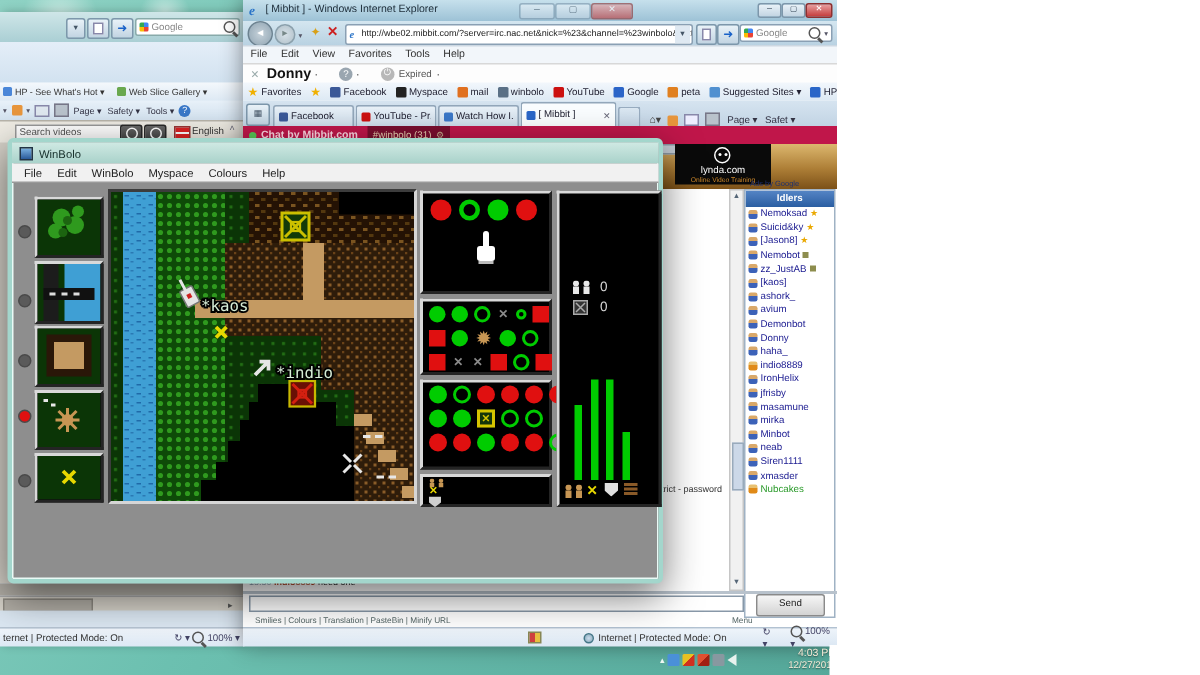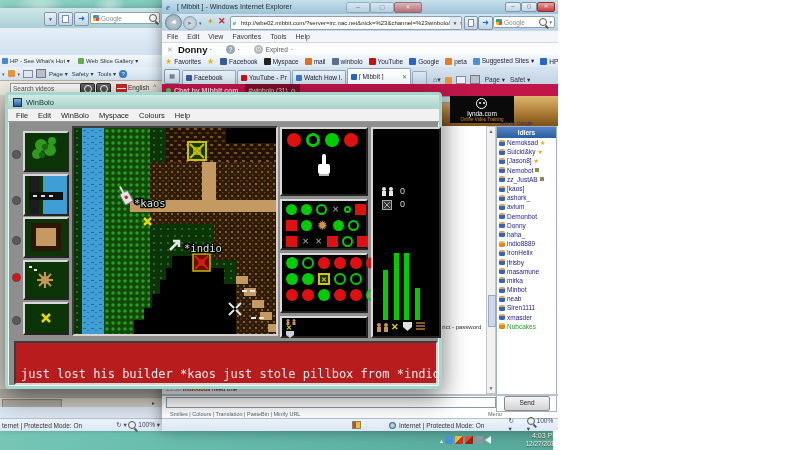--- a/index.html
+++ b/index.html
@@ -54,21 +54,21 @@
   .ustar{font-size:6px;color:#eaa800;line-height:6px;}
   .umini{width:4px;height:4px;background:#8d8d4e;flex:none;}
   .chat-scroll{left:324px;top:126px;width:10px;height:268px;background:#f1f1f1;border:1px solid #c6c6c6;box-sizing:border-box;}
   .rb-footer{left:0;top:410px;width:396px;height:8px;}
   .rb-status{left:0;top:418px;width:396px;height:12px;background:linear-gradient(#eef4fa,#dbe7f3);border-top:1px solid #b2c2d2;display:flex;align-items:center;}
   .sendbtn{background:linear-gradient(#f6f6f6,#d3d3d3);border:1px solid #8a8a8a;border-radius:2px;font-size:6.5px;color:#222;text-align:center;line-height:11px;}
   
   .wb{left:5px;top:92px;width:437px;height:297px;background:#8e8e8e;border:3px solid #a3d6cc;border-radius:4px;box-shadow:0 8px 26px rgba(0,0,0,.55),inset 0 0 0 1px #eafaf6;box-sizing:border-box;}
   .wb-title{left:0;top:0;width:431px;height:14px;background:linear-gradient(#cfe9e3,#a9d2ca);display:flex;align-items:center;gap:4px;padding-left:5px;box-sizing:border-box;}
   .wb-menubar{left:0;top:14px;width:431px;height:13px;background:#f1f1f1;border-bottom:1px solid #9a9a9a;display:flex;align-items:center;gap:10px;padding-left:8px;box-sizing:border-box;}
-  .sunken{border-top:2px solid #3c3c3c;border-left:2px solid #3c3c3c;border-bottom:2px solid #d6d6d6;border-right:2px solid #d6d6d6;background:#b91c1c;box-sizing:border-box;}
+  .sunken{border-top:2px solid #3c3c3c;border-left:2px solid #3c3c3c;border-bottom:2px solid #d6d6d6;border-right:2px solid #d6d6d6;background:#1d4ed8;box-sizing:border-box;}
   .raised{border-top:2px solid #d9d9d9;border-left:2px solid #d9d9d9;border-bottom:2px solid #242424;border-right:2px solid #242424;background:#000;box-sizing:border-box;}
   .wled{width:7px;height:7px;border-radius:50%;border:1px solid #4a4a4a;}
   .ledrow{display:flex;align-items:center;gap:5px;padding:4px 0 0 5px;}
   .led{display:inline-block;width:11px;height:11px;border-radius:50%;box-sizing:border-box;flex:none;}
   .led.G{background:#00cc00;} .led.R{background:#e01010;}
   .led.gr{border:2px solid #00cc00;background:transparent;}
   .led.sr{width:7px;height:7px;border:2px solid #00cc00;background:transparent;}
   .led.RS{background:#e01010;border-radius:0;}
   .led.X{background:none;border-radius:0;width:9px;color:#8a8a8a;font:bold 8px/11px "Liberation Sans",sans-serif;text-align:center;}
   .led.SUN{background:none;border-radius:0;width:13px;color:#c79654;font-size:13px;line-height:12px;text-align:center;}
@@ -695,23 +695,20 @@
           <path d="M0,0 h9 v5 l-4.5,4 l-4.5,-4 z" fill="#e0e0e0"></path>
         </svg>
       <g></g>
       <span class="abs" style="left:43px;top:193px;width:9px;">
           <span style="display:block;width:9px;height:2px;background:#8a5a28;margin-bottom:1px;"></span>
           <span style="display:block;width:9px;height:2px;background:#8a5a28;margin-bottom:1px;"></span>
           <span style="display:block;width:9px;height:2px;background:#8a5a28;"></span>
         </span>
     </div>
 
-    <div class="abs sunken" style="left:6px;top:246px;width:424px;height:44px;">
-      <div class="abs mono" style="left:5px;top:24px;font-size:12px;color:#ededed;white-space:nowrap;">just lost his builder *kaos just stole pillbox from *indio</div>
-    </div>
   </div>
 
   <div class="abs" style="left:440px;top:430px;width:118px;height:20px;display:flex;align-items:center;">
     <span style="font-size:6px;color:#eef8f4;margin-right:2px;">▴</span>
     <span class="tray-ico" style="background:#4a90d8;"></span>
     <span class="tray-ico" style="margin-left:2px;background:linear-gradient(135deg,#e8c020 50%,#d03020 50%);"></span>
     <span class="tray-ico" style="margin-left:2px;background:linear-gradient(135deg,#e05030 50%,#a02010 50%);"></span>
     <span class="tray-ico" style="margin-left:2px;background:#8898a0;"></span>
     <span style="margin-left:2px;width:0;height:0;border-top:4px solid transparent;border-bottom:4px solid transparent;border-right:6px solid #e8f2ee;"></span>
     <span style="margin-left:auto;text-align:right;line-height:8px;">

